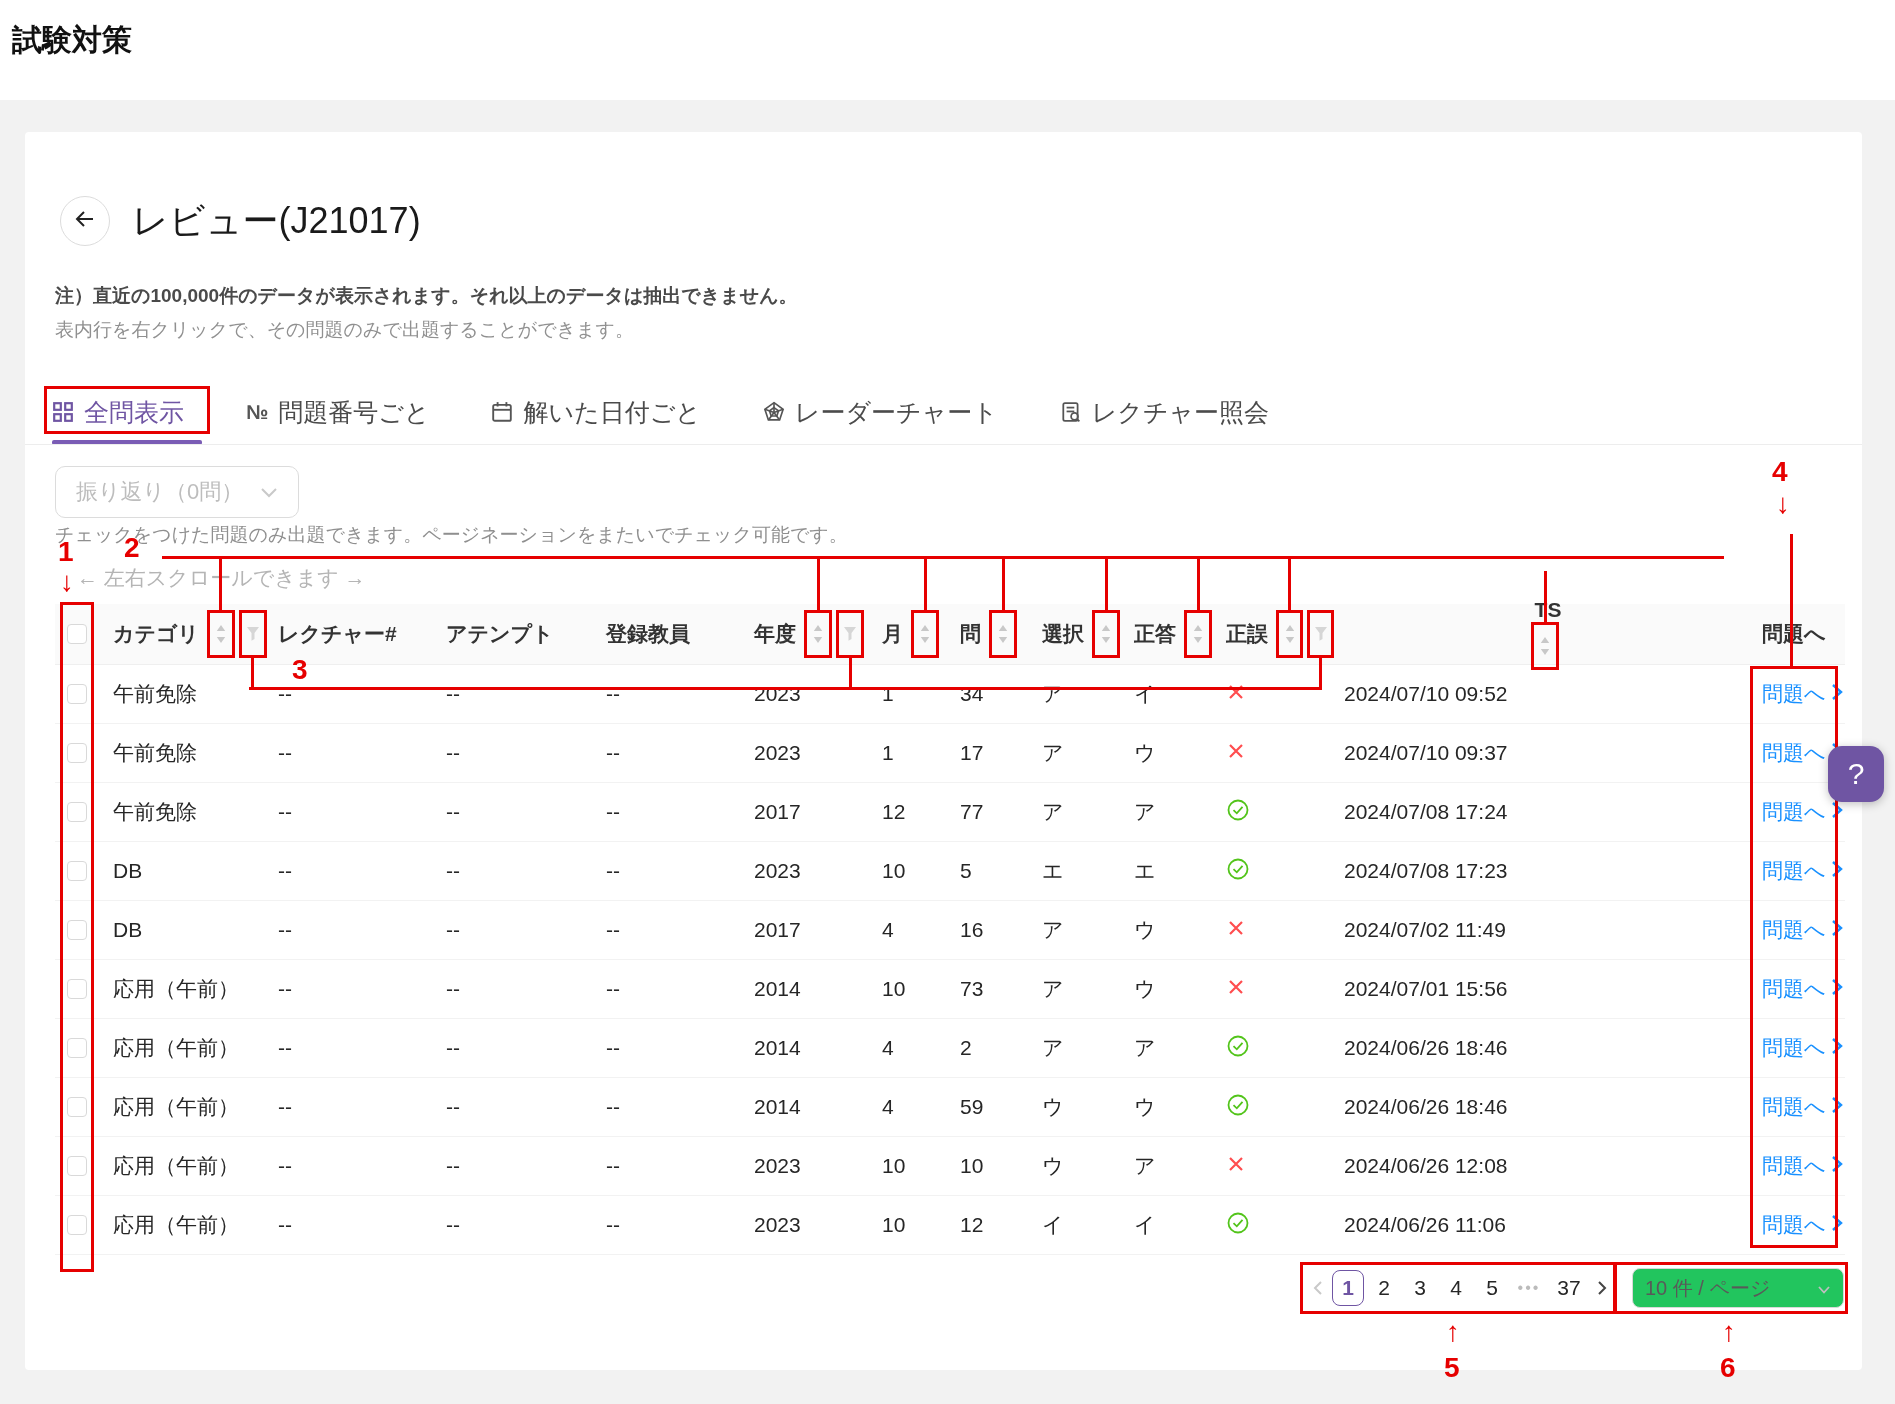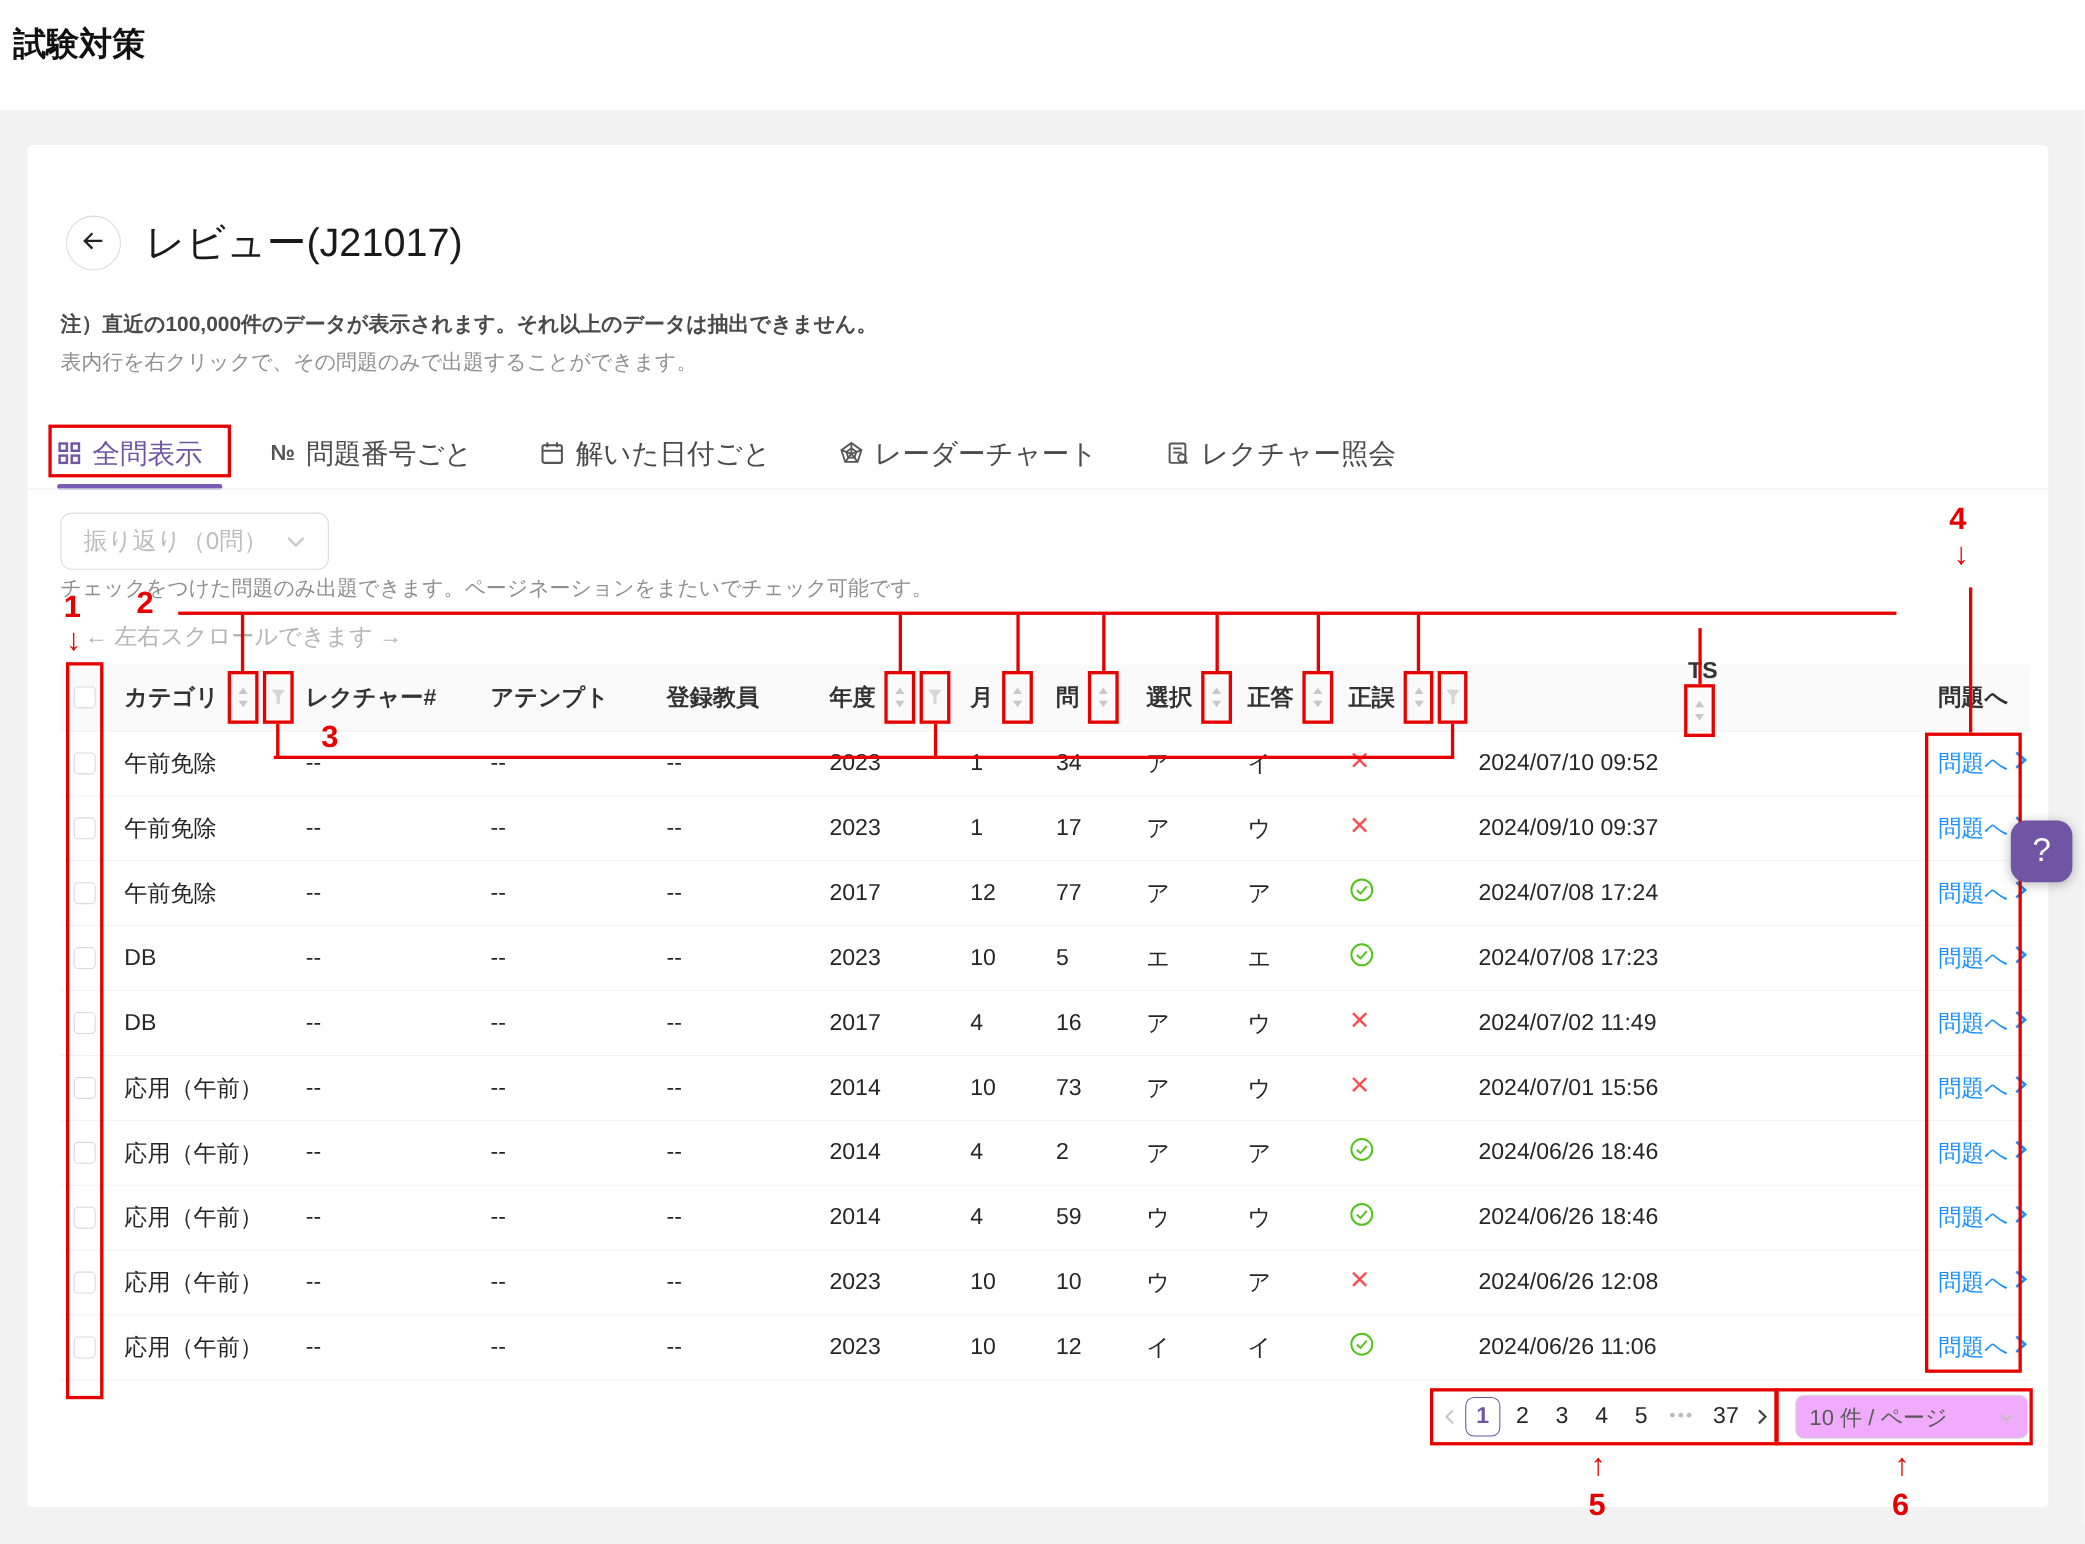--- a/index.html
+++ b/index.html
@@ -60,21 +60,21 @@
   
   .pager{position:absolute;left:1283px;top:1132px;height:48px;display:flex;align-items:center;gap:4px;}
   .pnav{width:20px;display:flex;justify-content:center;align-items:center;color:#444;cursor:pointer;}
   .pnav.disabled{color:#c9c9c9;cursor:default;}
   .pbtn{width:32px;height:36px;display:flex;align-items:center;justify-content:center;font-size:21px;
     color:#262626;border-radius:8px;cursor:pointer;}
   .pbtn.wide{width:38px;}
   .pbtn.active{border:1.5px solid #6f55a3;color:#6f55a3;font-weight:bold;box-sizing:border-box;}
   .pdots{width:34px;text-align:center;color:#bbb;font-size:16px;letter-spacing:2px;}
   .psize{margin-left:16px;width:212px;height:40px;box-sizing:border-box;border:1.5px solid #d9d9d9;border-radius:8px;
-    display:flex;align-items:center;justify-content:space-between;padding:0 12px;font-size:20px;color:#595959;background:#f0abfc;cursor:pointer;}
+    display:flex;align-items:center;justify-content:space-between;padding:0 12px;font-size:20px;color:#595959;background:#22c55e;cursor:pointer;}
 
   
   .help-fab{position:absolute;left:1828px;top:746px;width:56px;height:56px;border-radius:14px;background:#6f55a3;
     color:#fff;font-size:30px;display:flex;align-items:center;justify-content:center;z-index:60;
     box-shadow:0 2px 10px rgba(0,0,0,.25);cursor:pointer;}
 
   
   #ann{position:absolute;left:0;top:0;width:1895px;height:1404px;pointer-events:none;z-index:40;}
   .ann-label{position:absolute;font-size:28px;font-weight:bold;color:#e60000;line-height:1;}
   .ann-arrow{position:absolute;font-size:28px;font-weight:bold;color:#e60000;line-height:1;}
@@ -330,21 +330,21 @@
           <div class="td" style="width: 128px;">2023</div>
           <div class="td" style="width: 78px;">1</div>
           <div class="td" style="width: 82px;">17</div>
           <div class="td" style="width: 92px;">ア</div>
           <div class="td" style="width: 92px;">ウ</div>
           <div class="td" style="width: 118px;">
             <span><svg width="20" height="20" viewBox="0 0 20 20">
                 <path d="M4 4 L16 16 M16 4 L4 16" fill="none" stroke="#ff4d4f" stroke-width="2.2"></path>
               </svg></span>
           </div>
-          <div class="td" style="width: 418px;">2024/09/10 09:37</div>
+          <div class="td" style="width: 418px;">2024/07/10 09:37</div>
           <div class="td" style="width: 93px;">
             <a class="qlink">
               <span>問題へ</span>
               <span><svg width="14" height="18" viewBox="0 0 14 18">
                   <path d="M3 2 L11 9 L3 16" fill="none" stroke="#1890ff" stroke-width="2.4"></path>
                 </svg></span>
             </a>
           </div>
         </div>
         <div class="tr">

